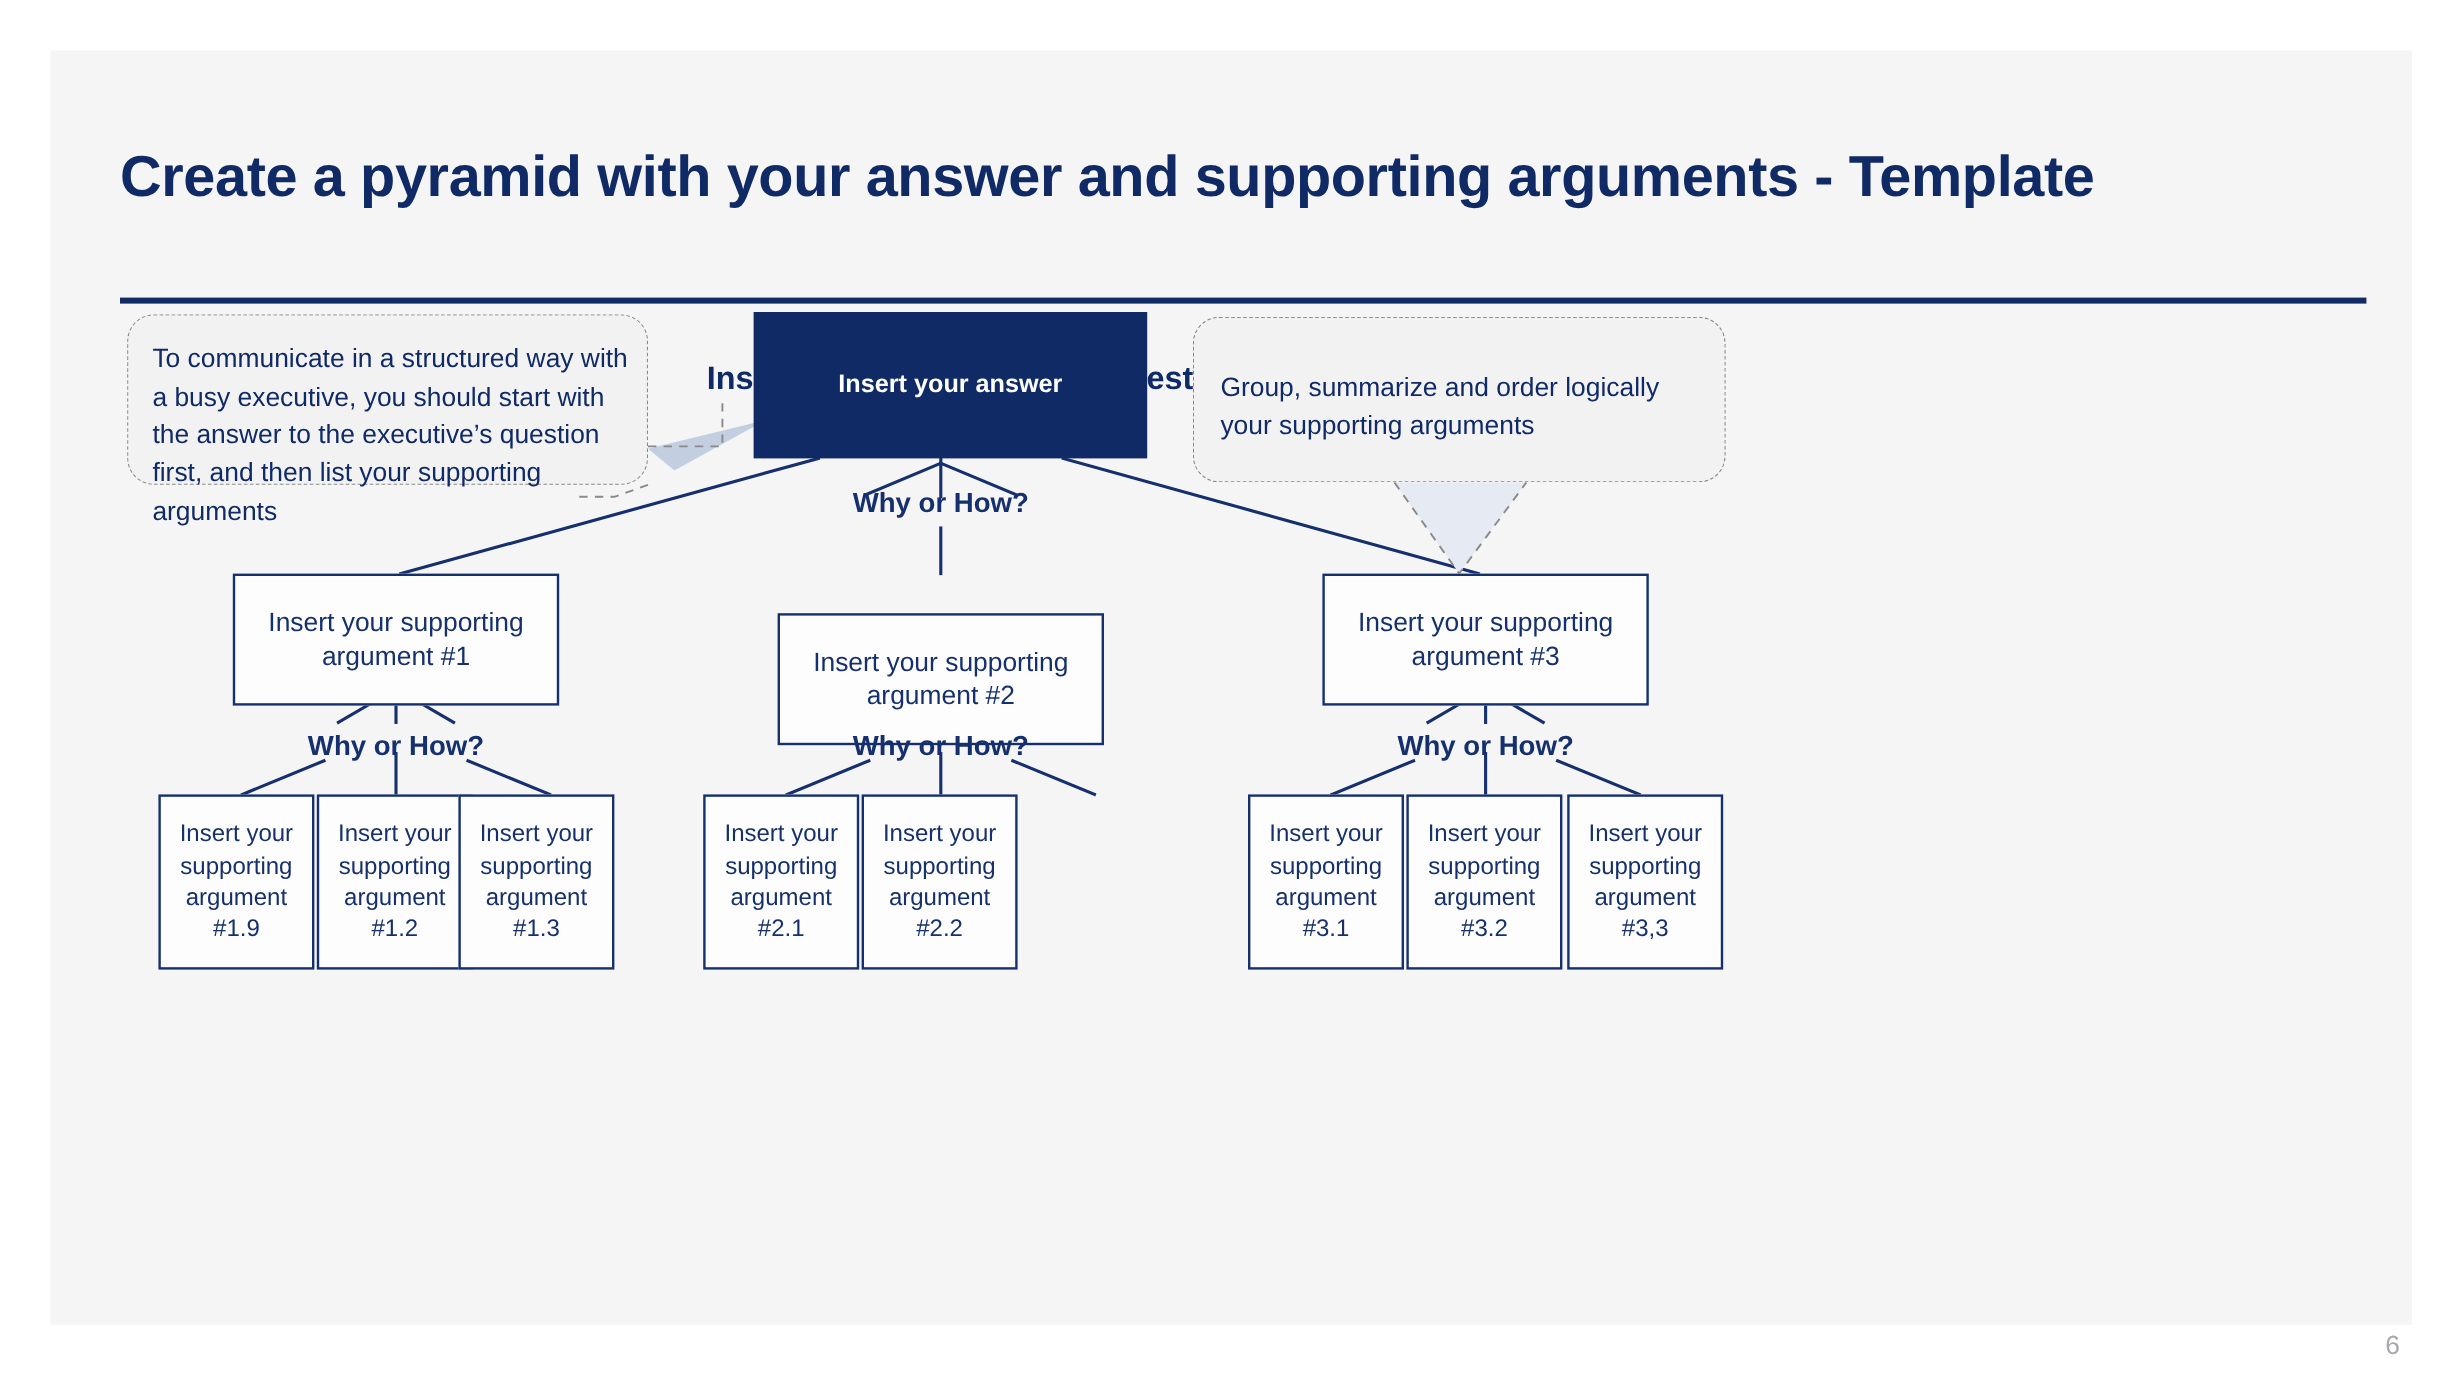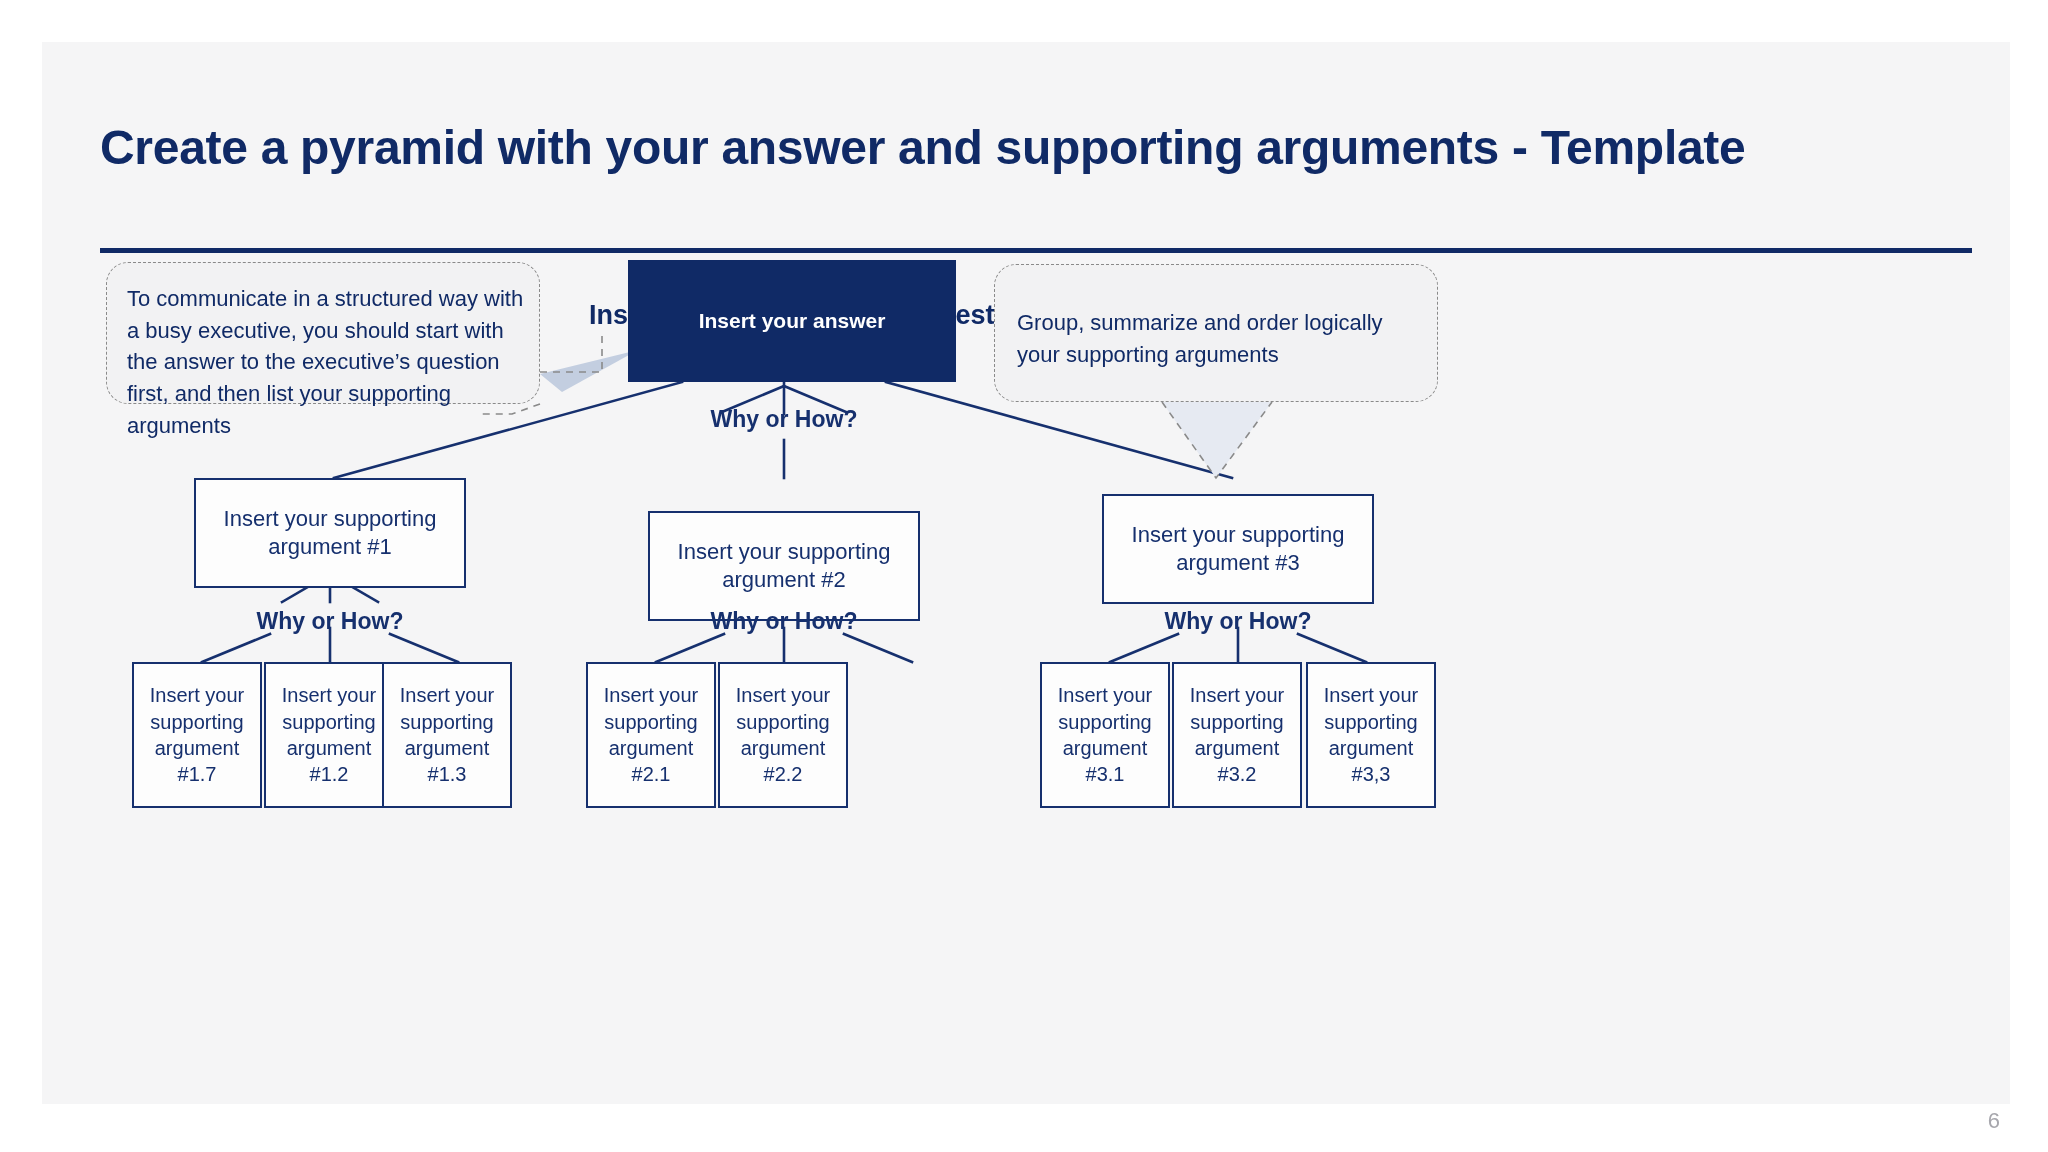--- a/index.html
+++ b/index.html
@@ -242,30 +242,30 @@
     </div>
 
     <div class="why-label" style="left:642px; top:364px; width:200px;">Why or How?</div>
 
     <div class="node-box level2-box" style="left:152px; top:436px;">
       <span class="node-label">Insert your supporting argument #1</span>
     </div>
     <div class="node-box level2-box" style="left:606px; top:436px;margin-top:33px;">
       <span class="node-label">Insert your supporting argument #2</span>
     </div>
-    <div class="node-box level2-box" style="left:1060px; top:436px;margin-top:16px;">
+    <div class="node-box level2-box" style="left:1060px; top:436px;">
       <span class="node-label">Insert your supporting argument #3</span>
     </div>
 
     <div class="why-label" style="left:188px; top:566px; width:200px;">Why or How?</div>
     <div class="why-label" style="left:642px; top:566px; width:200px;">Why or How?</div>
     <div class="why-label" style="left:1096px; top:566px; width:200px;">Why or How?</div>
 
     <div class="node-box level3-box" style="left:90px; top:620px;">
-      <span class="node-label">Insert your supporting argument #1.7</span>
+      <span class="node-label">Insert your supporting argument #1.9</span>
     </div>
     <div class="node-box level3-box" style="left:222px; top:620px;">
       <span class="node-label">Insert your supporting argument #1.2</span>
     </div>
     <div class="node-box level3-box" style="left:340px; top:620px;">
       <span class="node-label">Insert your supporting argument #1.3</span>
     </div>
 
     <div class="node-box level3-box" style="left:544px; top:620px;">
       <span class="node-label">Insert your supporting argument #2.1</span>

